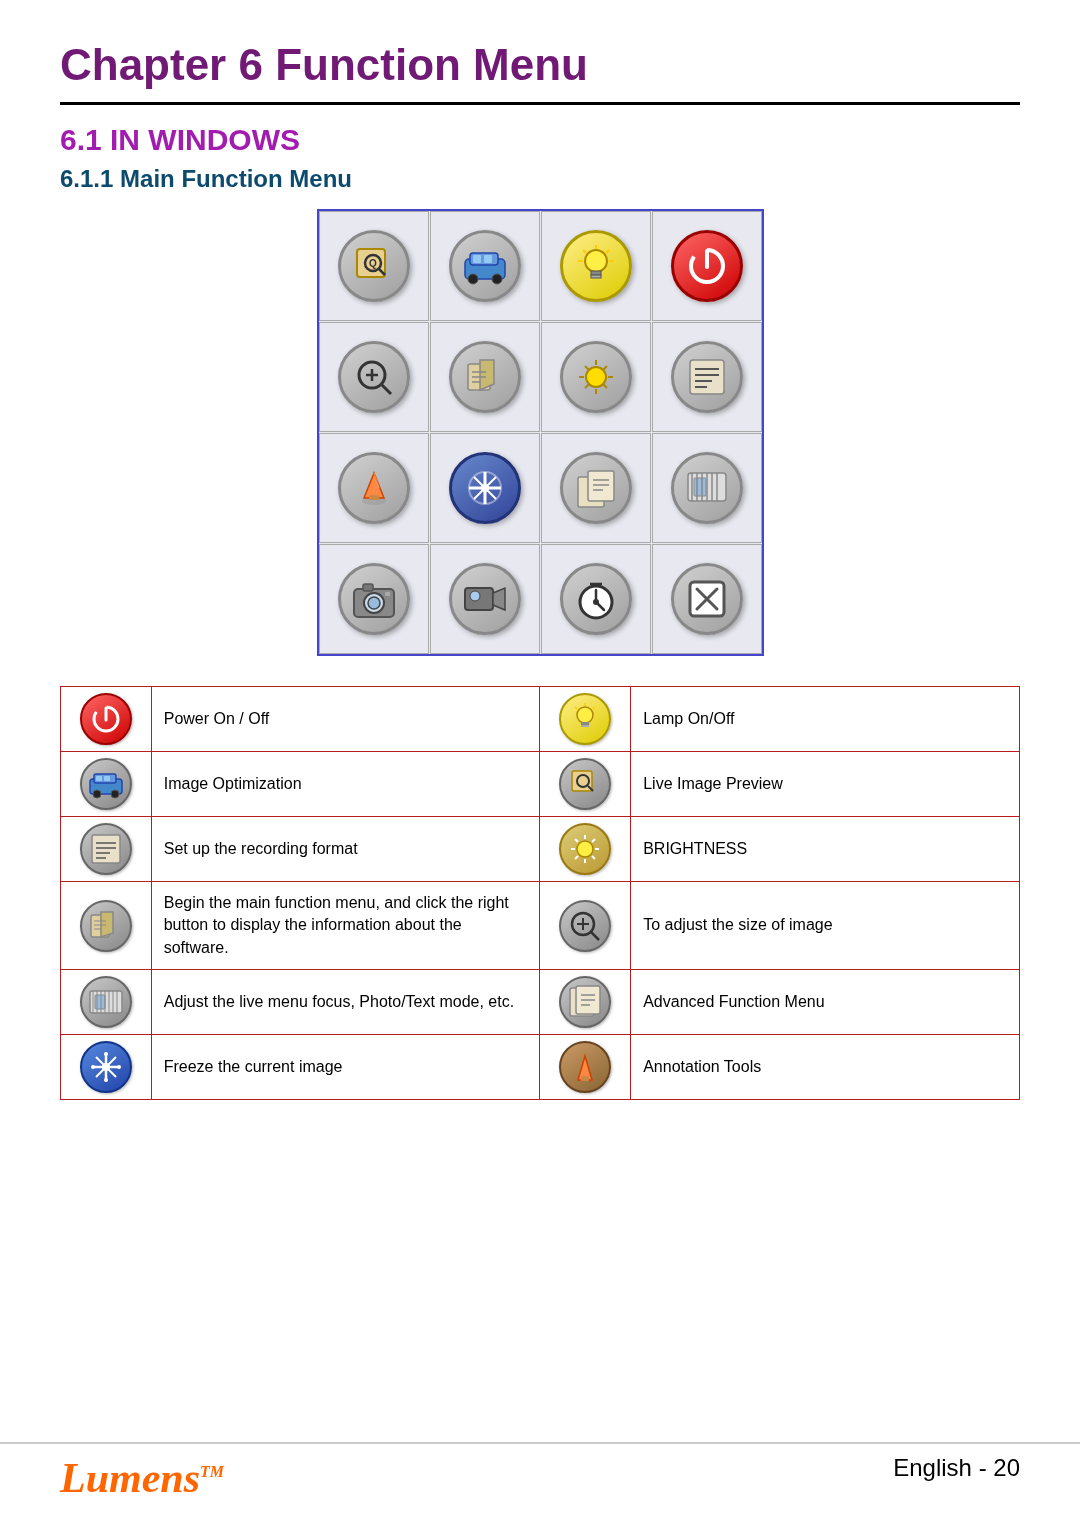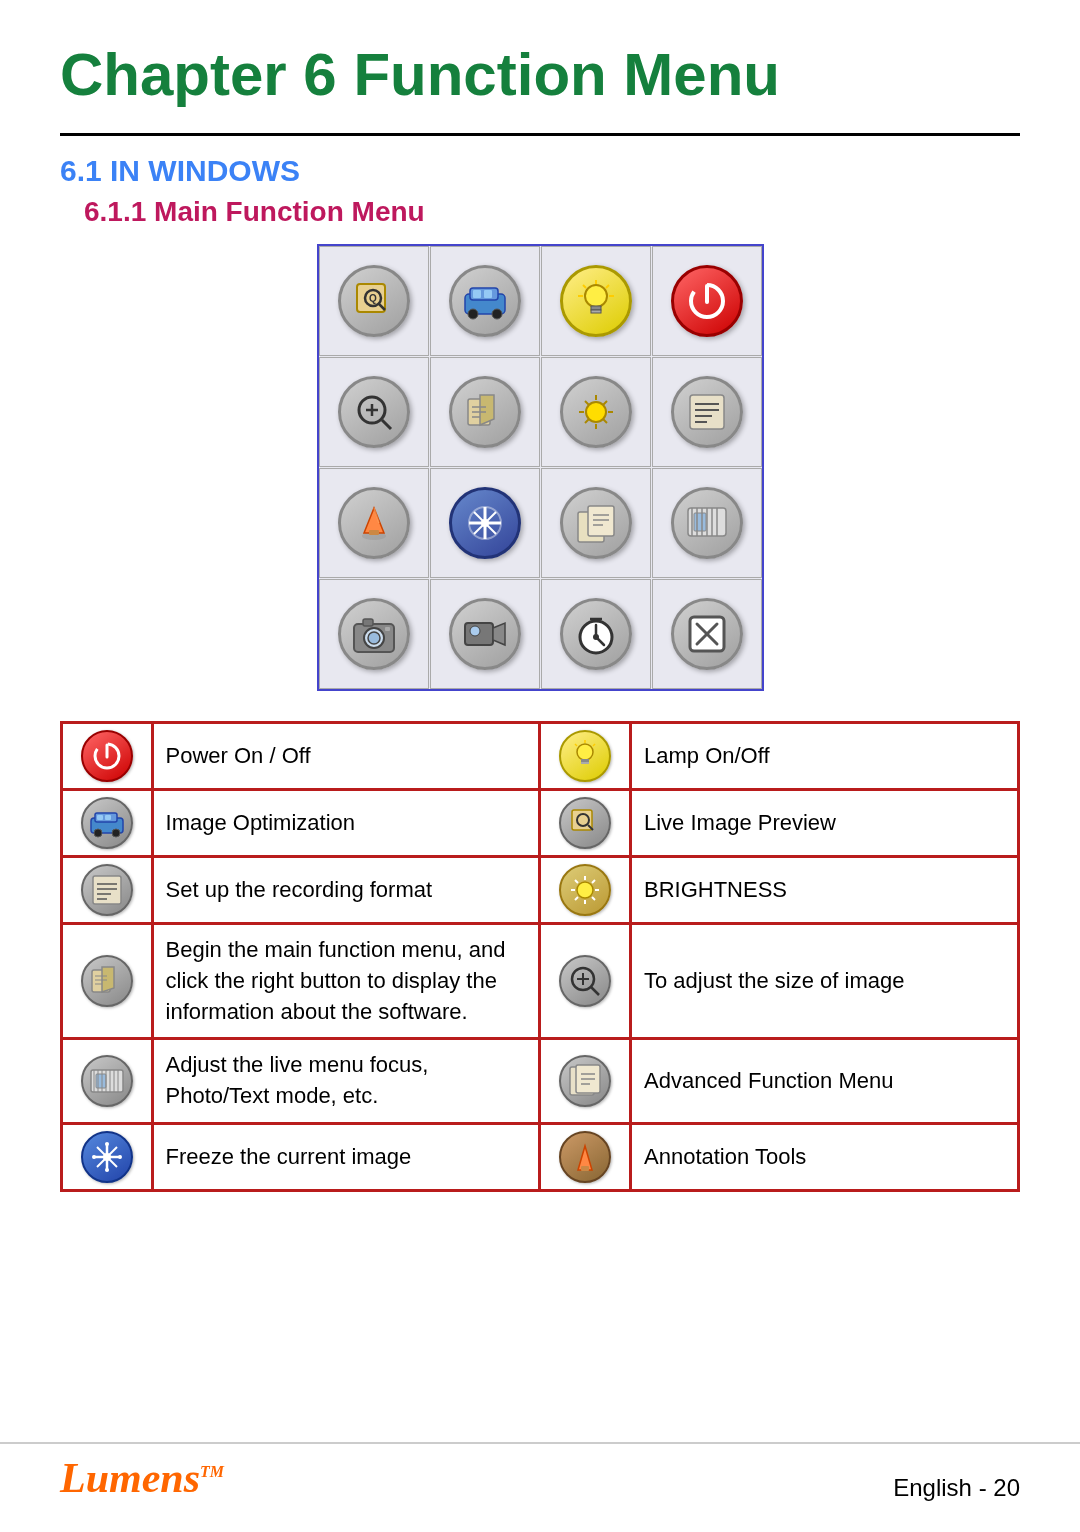--- a/index.html
+++ b/index.html
@@ -5,42 +5,41 @@
     * { box-sizing: border-box; margin: 0; padding: 0; }
     body {
       font-family: Arial, sans-serif;
       background: #fff;
       width: 1080px;
       min-height: 1532px;
       padding: 40px 60px 40px 60px;
       position: relative;
     }
     h1 {
-      font-size: 60px;
+      font-size: 44px;
       font-weight: bold;
-      margin-bottom: 24px;
-      color: #15803d;
+      margin-bottom: 12px;
+      color: #701a75;
     }
     hr.title-line {
       border: none;
       border-top: 3px solid #000;
       margin-bottom: 18px;
     }
     h2 {
       font-size: 30px;
       font-weight: bold;
       margin-bottom: 8px;
-      color: #3b82f6;
+      color: #a21caf;
     }
     h3 {
-      font-size: 28px;
+      font-size: 24px;
       font-weight: bold;
       margin-bottom: 16px;
-      color: #be185d;
-      margin-left: 24px;
+      color: #0c4a6e;
     }
     .grid-container {
       display: flex;
       justify-content: center;
       margin-bottom: 30px;
     }
     .icon-grid {
       display: grid;
       grid-template-columns: repeat(4, 110px);
       grid-template-rows: repeat(4, 110px);
@@ -74,24 +73,24 @@
     .icon-btn.yellow-light { background: linear-gradient(145deg, #ffee88, #ddcc00); border-color: #aa9900; }
     .icon-btn.blue-dark { background: linear-gradient(145deg, #6688cc, #334499); border-color: #223377; }
 
     
     .func-table {
       width: 100%;
       border-collapse: collapse;
       margin-bottom: 20px;
     }
     .func-table td {
-      border: 3px solid #b91c1c;
+      border: 1px solid #b91c1c;
       padding: 10px 12px;
       vertical-align: middle;
-      font-size: 22px;
+      font-size: 16px;
       line-height: 1.4;
     }
     .func-table .icon-cell {
       width: 70px;
       text-align: center;
       padding: 6px;
     }
     .func-table .label-cell {
       width: 300px;
     }
@@ -121,21 +120,21 @@
     .tbl-icon.red { background: linear-gradient(145deg, #ff6666, #cc0000); border-color: #990000; }
     .tbl-icon.blue { background: linear-gradient(145deg, #5588dd, #2244aa); border-color: #113388; }
 
     
     .footer {
       position: absolute;
       bottom: 30px;
       left: 0;
       right: 0;
       display: flex;
-      align-items: flex-end;
+      align-items: flex-start;
       justify-content: space-between;
       padding: 0 60px;
       border-top: 2px solid #ccc;
       padding-top: 10px;
     }
     .lumens-logo {
       font-size: 42px;
       font-weight: bold;
       font-style: italic;
       color: #ff6600;

